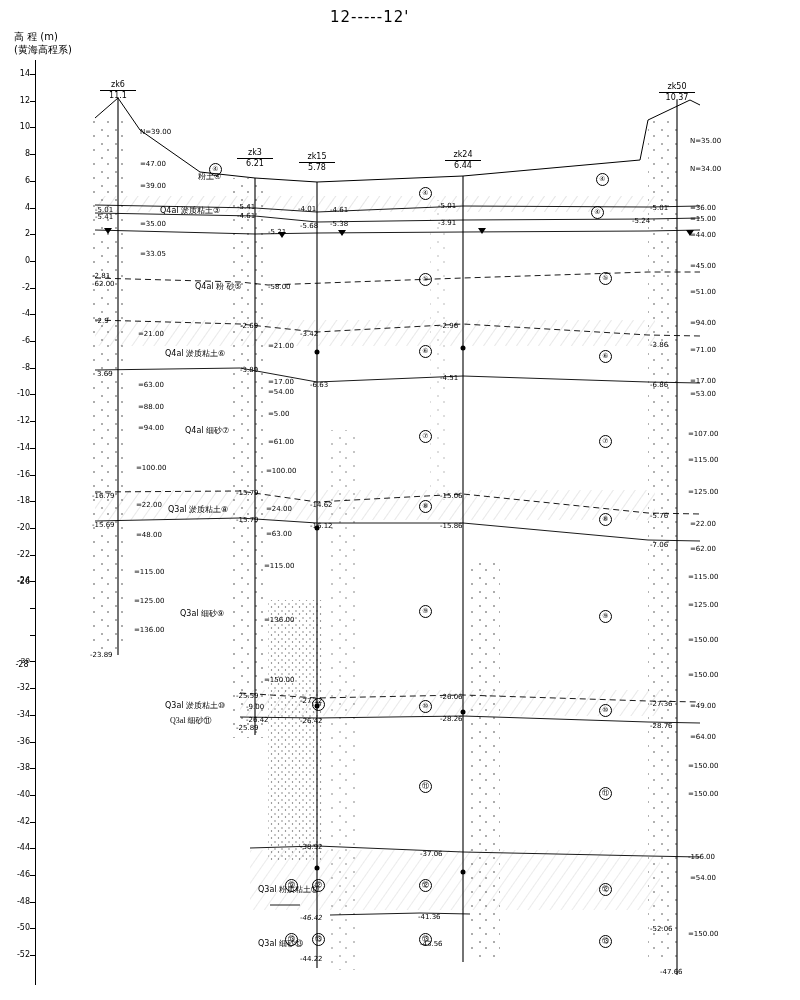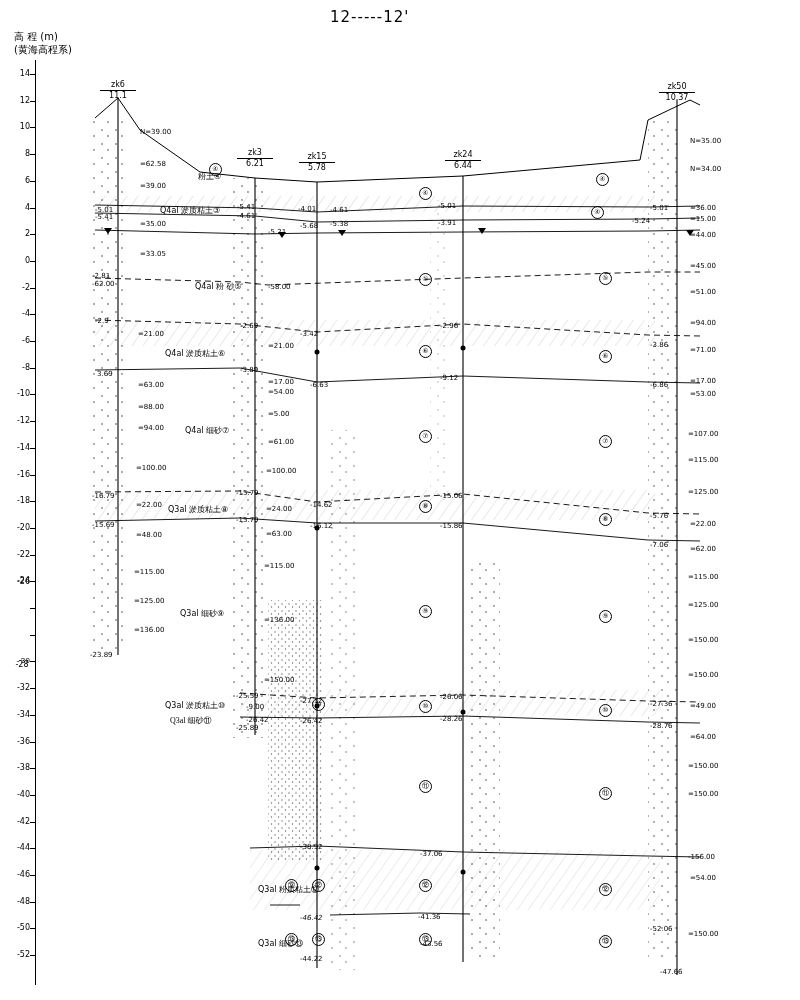--- a/index.html
+++ b/index.html
@@ -187,21 +187,21 @@
       <div class="lbl cn" style="left: 195px; top: 281px;">Q4al 粉 砂⑤</div>
       <div class="lbl cn" style="left: 165px; top: 348px;">Q4al 淤质粘土⑥</div>
       <div class="lbl cn" style="left: 185px; top: 425px;">Q4al 细砂⑦</div>
       <div class="lbl cn" style="left: 168px; top: 504px;">Q3al 淤质粘土⑧</div>
       <div class="lbl cn" style="left: 180px; top: 608px;">Q3al 细砂⑨</div>
       <div class="lbl cn" style="left: 165px; top: 700px;">Q3al 淤质粘土⑩</div>
       <div class="lbl cn" style="left: 170px; top: 715px; font-family: Liberation Serif, serif;">Q3al 细砂⑪</div>
       <div class="lbl cn" style="left: 258px; top: 884px;">Q3al 粉质粘土⑫</div>
       <div class="lbl cn" style="left: 258px; top: 938px;">Q3al 细砂⑬</div>
       <div class="lbl" style="left: 140px; top: 128px;">N=39.00</div>
-      <div class="lbl" style="left: 140px; top: 160px;">=62.58</div>
+      <div class="lbl" style="left: 140px; top: 160px;">=47.00</div>
       <div class="lbl" style="left: 140px; top: 182px;">=39.00</div>
       <div class="lbl" style="left: 95px; top: 206px;">-5.01</div>
       <div class="lbl" style="left: 95px; top: 213px;">-5.41</div>
       <div class="lbl" style="left: 140px; top: 220px;">=35.00</div>
       <div class="lbl" style="left: 140px; top: 250px;">=33.05</div>
       <div class="lbl" style="left: 92px; top: 272px;">-2.81</div>
       <div class="lbl" style="left: 92px; top: 280px;">-62.00</div>
       <div class="lbl" style="left: 95px; top: 317px;">-2.9</div>
       <div class="lbl" style="left: 138px; top: 330px;">=21.00</div>
       <div class="lbl" style="left: 97px; top: 370px;">3.69</div>
@@ -249,21 +249,21 @@
       <div class="lbl" style="left: 310px; top: 501px;">-14.62</div>
       <div class="lbl" style="left: 310px; top: 522px;">-16.12</div>
       <div class="lbl" style="left: 300px; top: 697px;">-27.12</div>
       <div class="lbl" style="left: 300px; top: 717px;">-26.42</div>
       <div class="lbl" style="left: 300px; top: 843px;">-38.92</div>
       <div class="lbl" style="left: 300px; top: 914px; font-style: italic;">-46.42</div>
       <div class="lbl" style="left: 300px; top: 955px;">-44.22</div>
       <div class="lbl" style="left: 438px; top: 202px;">-5.01</div>
       <div class="lbl" style="left: 438px; top: 219px;">-3.91</div>
       <div class="lbl" style="left: 440px; top: 322px;">-2.96</div>
-      <div class="lbl" style="left: 440px; top: 374px;">-9.12</div>
+      <div class="lbl" style="left: 440px; top: 374px;">-4.51</div>
       <div class="lbl" style="left: 440px; top: 492px;">-15.06</div>
       <div class="lbl" style="left: 440px; top: 522px;">-15.86</div>
       <div class="lbl" style="left: 440px; top: 693px;">-26.06</div>
       <div class="lbl" style="left: 440px; top: 715px;">-28.26</div>
       <div class="lbl" style="left: 420px; top: 850px;">-37.06</div>
       <div class="lbl" style="left: 418px; top: 913px;">-41.36</div>
       <div class="lbl" style="left: 420px; top: 940px;">-43.56</div>
       <div class="lbl" style="left: 690px; top: 137px;">N=35.00</div>
       <div class="lbl" style="left: 690px; top: 165px;">N=34.00</div>
       <div class="lbl" style="left: 650px; top: 204px;">-5.01</div>

